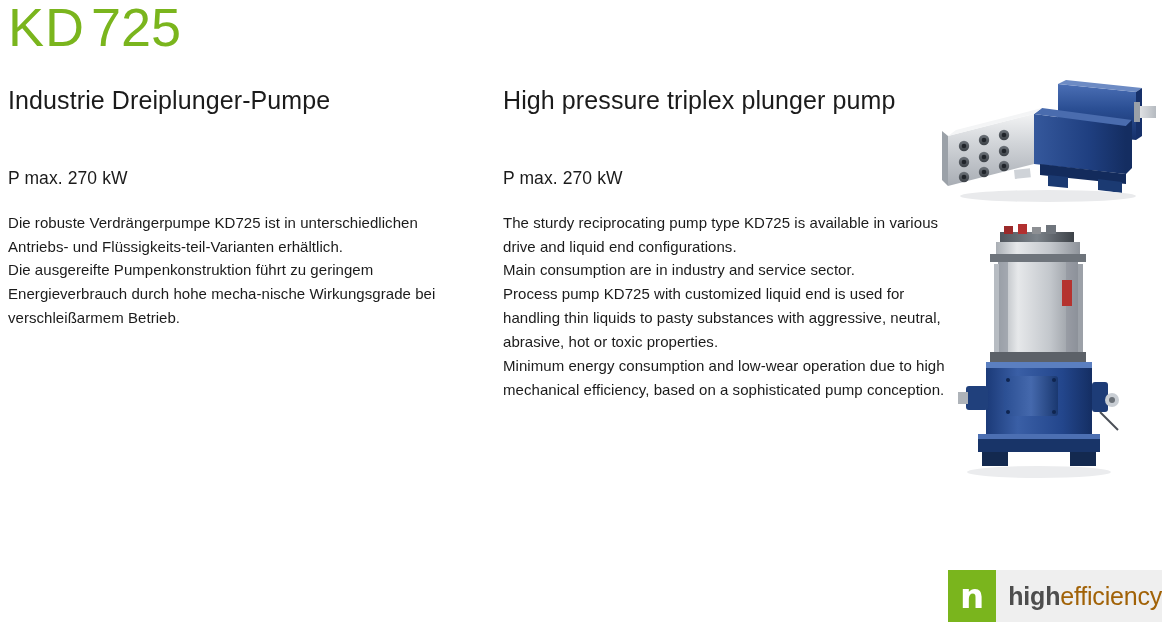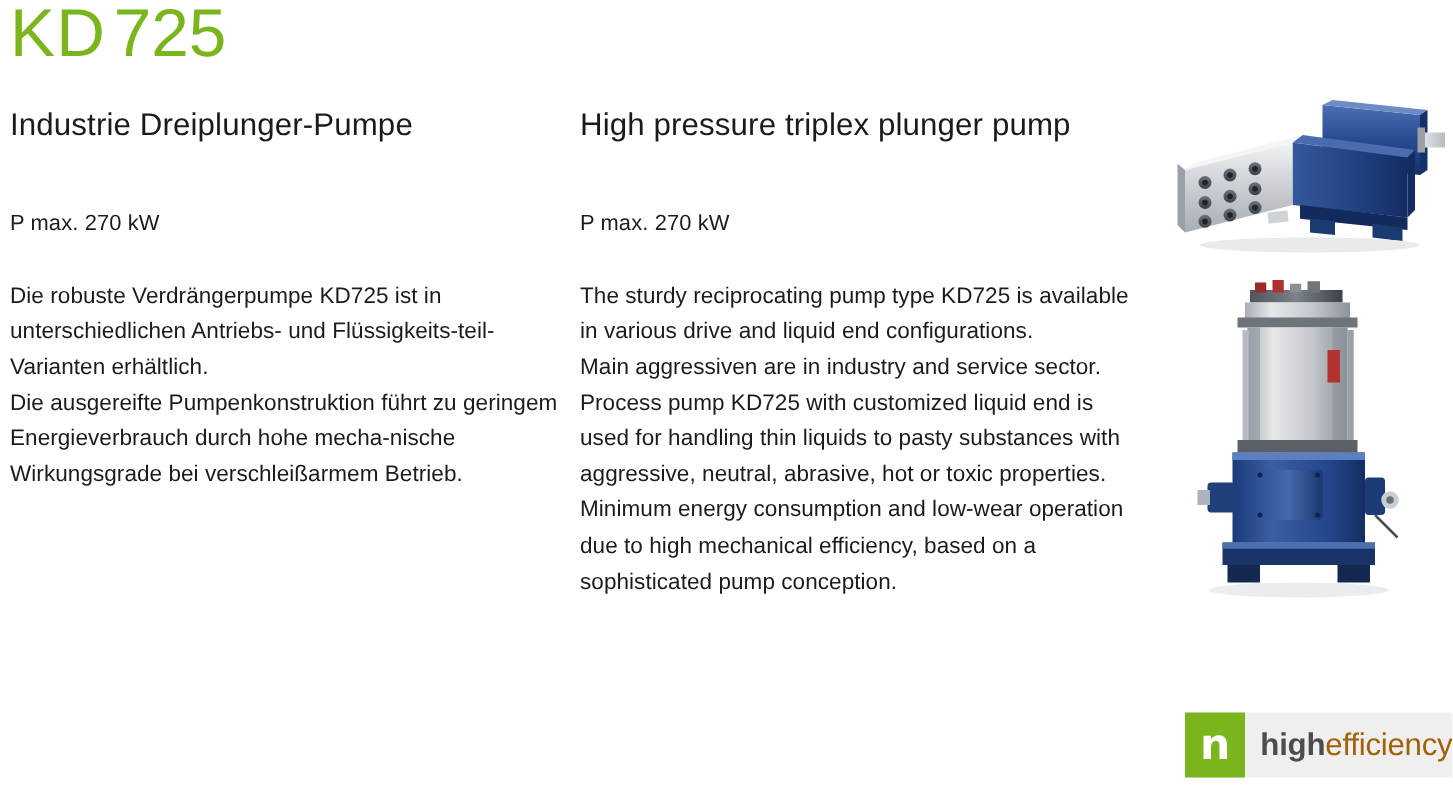--- a/index.html
+++ b/index.html
@@ -31,42 +31,42 @@
   }
   #product-title .code-prefix { letter-spacing: 1px; }
   #product-title .code-number { margin-left: 6px; }
 
   
   .col {
     position: absolute;
     top: 84px;
   }
   #col-de { left: 8px;  width: 452px; }
-  #col-en { left: 464px; width: 452px; }
+  #col-en { left: 503px; width: 452px; }
 
   .col-heading {
     font-size: 25px;
     font-weight: 400;
     line-height: 1.28;
     color: #1b1b1b;
     margin: 0 0 0 0;
     letter-spacing: 0.1px;
   }
   .col-power {
     font-size: 17.5px;
     line-height: 1.3;
     color: #1b1b1b;
     margin-top: 19px;
     letter-spacing: 0.1px;
   }
   .col-body {
-    font-size: 18px;
+    font-size: 15px;
     line-height: 1.59;
     color: #1b1b1b;
-    margin-top: 32px;
+    margin-top: 21px;
     letter-spacing: 0.05px;
   }
   .col-body p { margin: 0; }
 
   
   #col-de .col-heading { min-height: 64px; }
   #col-en .col-heading { min-height: 64px; }
 
   
   #image-panel {
@@ -142,21 +142,21 @@
       <p>Die robuste Verdrängerpumpe KD725 ist in unterschiedlichen Antriebs- und Flüssigkeits-teil-Varianten erhältlich.</p>
       <p>Die ausgereifte Pumpenkonstruktion führt zu geringem Energieverbrauch durch hohe mecha-nische Wirkungsgrade bei verschleißarmem Betrieb.</p>
     </div>
 </div>
 
 <div class="col" id="col-en">
   <h2 class="col-heading">High pressure triplex plunger pump</h2>
   <div class="col-power">P max. 270 kW</div>
   <div class="col-body">
       <p>The sturdy reciprocating pump type KD725 is available in various drive and liquid end configurations.</p>
-      <p>Main aggressiven are in industry and service sector.</p>
+      <p>Main consumption are in industry and service sector.</p>
       <p>Process pump KD725 with customized liquid end is used for handling thin liquids to pasty substances with aggressive, neutral, abrasive, hot or toxic properties.</p>
       <p>Minimum energy consumption and low-wear operation due to high mechanical efficiency, based on a sophisticated pump conception.</p>
     </div>
 </div>
 
 <div id="image-panel">
 
   <svg class="pump-photo" id="pump-photo-horizontal" viewBox="0 0 232 130">
     <defs>
       <linearGradient id="blueA" x1="0" y1="0" x2="0" y2="1">

